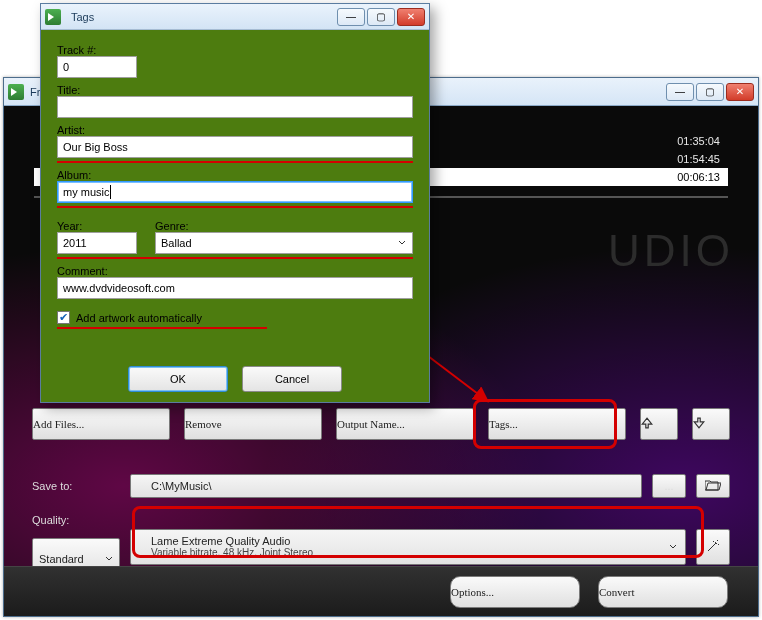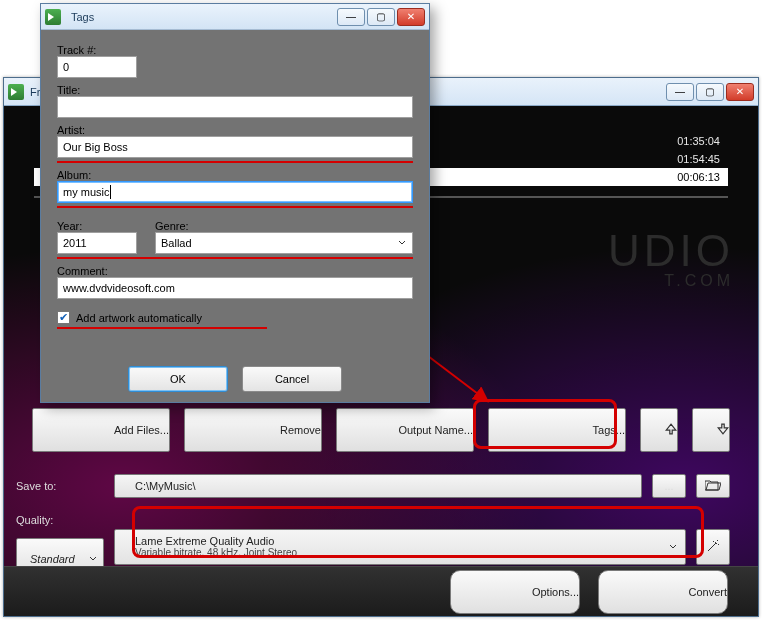--- a/index.html
+++ b/index.html
@@ -83,39 +83,40 @@
     color:#2c2c2c; text-align:right; pointer-events:none;
   }
   .watermark .line1 { font-size:44px; letter-spacing:4px; font-weight:300;}
   .watermark .line2 { font-size:16px; letter-spacing:4px; margin-top:-4px;}
   
   .button-row {
     position:absolute; left:28px; right:28px; top:302px;
     display:flex; gap:14px; align-items:center;
   }
   .std-btn {
-    height:44px; flex:1;
+    height:32px; flex:1;
     background:linear-gradient(#fafafa,#e0e0e0);
     border:1px solid #7a7a7a;
     border-radius:2px;
-    display:flex;align-items:center;justify-content:flex-end;
+    display:flex;align-items:center;justify-content:flex-start;
     color:#222;
+    font-family:Liberation Serif, serif;
   }
   .arrow-btn { flex:0 0 38px; }
   .arrow-btn svg { width:12px;height:12px; }
   
   .hl-tags {
     position:absolute; left:469px; top:293px;
     width:144px; height:50px;
     border:3px solid #d40000; border-radius:8px;
     pointer-events:none;
   }
   
   .form-row {
-    position:absolute; left:12px; right:28px;
+    position:absolute; left:28px; right:28px;
     display:flex; align-items:center; gap:10px;
     color:#ddd;
   }
   .form-row.save { top:368px; }
   .form-row.quality { top:408px; }
   .form-row .label { width:88px; }
   .path-input, .quality-select {
     flex:1; height:24px;
     background:linear-gradient(#f5f5f5,#e3e3e3);
     border:1px solid #777; border-radius:2px;
@@ -127,22 +128,22 @@
   .small-btn {
     width:34px;height:24px;
     background:linear-gradient(#fafafa,#e0e0e0);
     border:1px solid #7a7a7a; border-radius:2px;
     display:flex;align-items:center;justify-content:center;
   }
   .standard-select {
     width:88px;height:41px;
     background:linear-gradient(#fafafa,#e0e0e0);
     border:1px solid #7a7a7a; border-radius:2px;
-    padding:0 13px; display:flex;align-items:center;
-    color:#222; position:relative;font-style:italic;
+    padding:0 6px; display:flex;align-items:center;
+    color:#222; position:relative;
   }
   .standard-select .chev{position:absolute;right:6px;}
   
   .hl-quality {
     position:absolute; left:128px; top:400px;
     width:572px; height:52px;
     border:3px solid #d40000; border-radius:8px;
     pointer-events:none;
   }
   
@@ -160,21 +161,21 @@
   .red-arrow {
     position:absolute; left:376px; top:320px;
     width:150px; height:110px;
     pointer-events:none; z-index:50;
   }
 
   
   .tags-dialog {
     position:absolute; left:40px; top:3px;
     width:390px; height:400px;
-    background:#737373;
+    background:#4d7c0f;
     border:1px solid #5a7ca0;
     box-shadow: 5px 5px 12px rgba(0,0,0,.35);
     z-index:100;
   }
   .dlg-titlebar {
     height:26px;
     background:linear-gradient(#eaf3fc,#d3e4f5);
     border-bottom:1px solid #a6bcd3;
     display:flex;align-items:center;padding:0 4px;
   }
@@ -234,21 +235,20 @@
     <div class="win-controls">
       <div class="win-btn">—</div>
       <div class="win-btn">▢</div>
       <div class="win-btn close">✕</div>
     </div>
   </div>
 
   <div class="main-body">
     <div class="watermark">
       <div class="line1">UDIO</div>
-      <div class="line2">T.COM</div>
     </div>
 
     <div class="file-list">
       <div class="file-row">
         <span class="name">D:\</span>
         <span class="dur">01:35:04</span>
       </div>
       <div class="file-row">
         <span class="name">D:\</span>
         <span class="dur">01:54:45</span>

